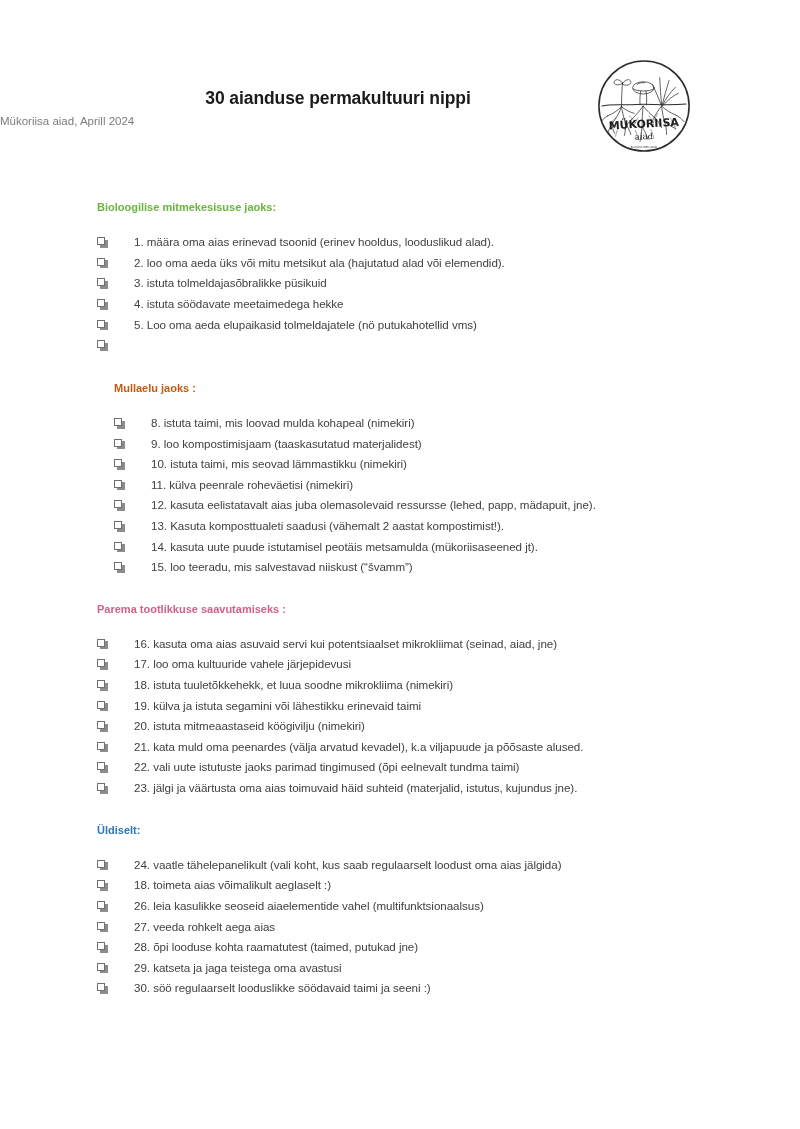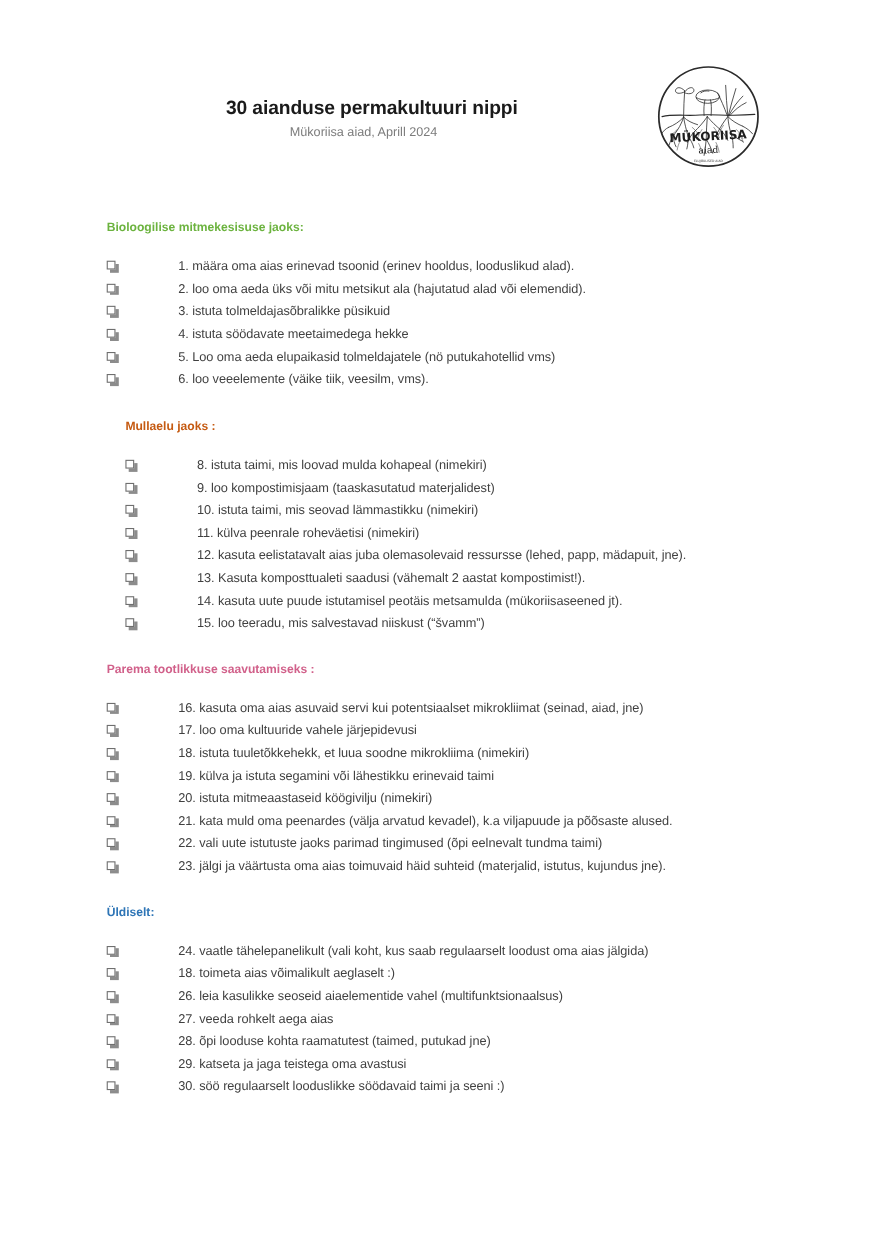--- a/index.html
+++ b/index.html
@@ -33,21 +33,21 @@
     text-align: center;
     font-size: 17.5px;
     font-weight: bold;
     color: #1a1a1a;
     letter-spacing: -0.1px;
     margin: 0;
     line-height: 1.15;
     padding-right: 5px;
   }
   .doc-subtitle {
-    text-align: center;
+    text-align: left;
     font-size: 11.5px;
     color: #7c7c7c;
     margin: 7px 15px 0 0;
     line-height: 1.15;
     padding-right: 5px;
   }
 
   
   .logo {
     position: absolute;
@@ -88,21 +88,20 @@
     padding: 0;
     padding-top: 18px;
   }
 
   .item {
     display: flex;
     align-items: flex-start;
     padding: 0 0 0 97px;
     line-height: 20.6px;
     min-height: 20.6px;
-    gap: 28px;
   }
 
   .checkbox-glyph {
     flex: 0 0 auto;
     width: 11px;
     height: 11px;
     position: relative;
     margin-top: 5px;
   }
   .checkbox-glyph::before {
@@ -235,21 +234,20 @@
         <li class="item">
           <span class="checkbox-glyph"></span>
           <span class="item-text">4. istuta söödavate meetaimedega hekke</span>
         </li>
         <li class="item">
           <span class="checkbox-glyph"></span>
           <span class="item-text">5. Loo oma aeda elupaikasid tolmeldajatele (nö putukahotellid vms)</span>
         </li>
         <li class="item">
           <span class="checkbox-glyph"></span>
-          <span class="item-text">6. loo veeelemente (väike tiik, veesilm, vms).</span>
         </li>
       </ul>
     </div>
 
     <div class="section sec-1">
       <h2 class="section-heading">Mullaelu jaoks :</h2>
       <ul class="items">
         <li class="item">
           <span class="checkbox-glyph"></span>
           <span class="item-text">8. istuta taimi, mis loovad mulda kohapeal (nimekiri)</span>

